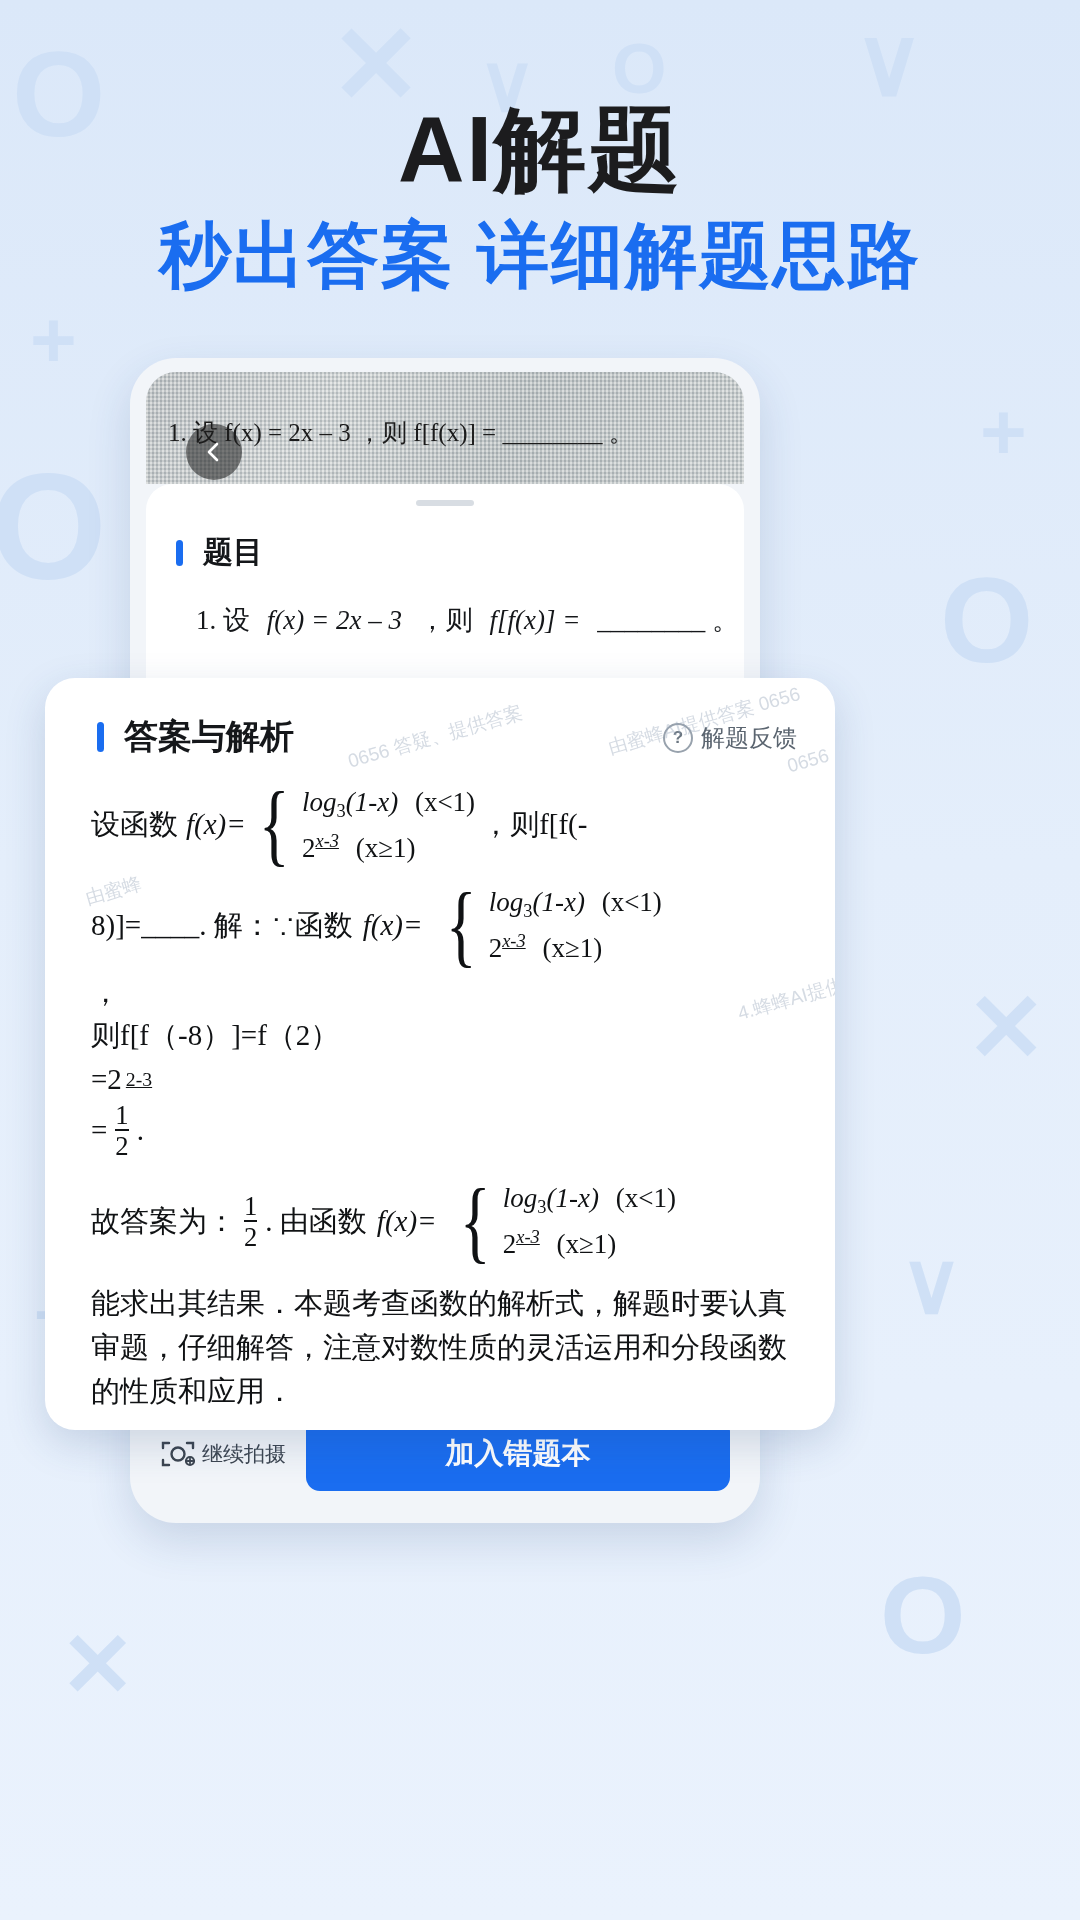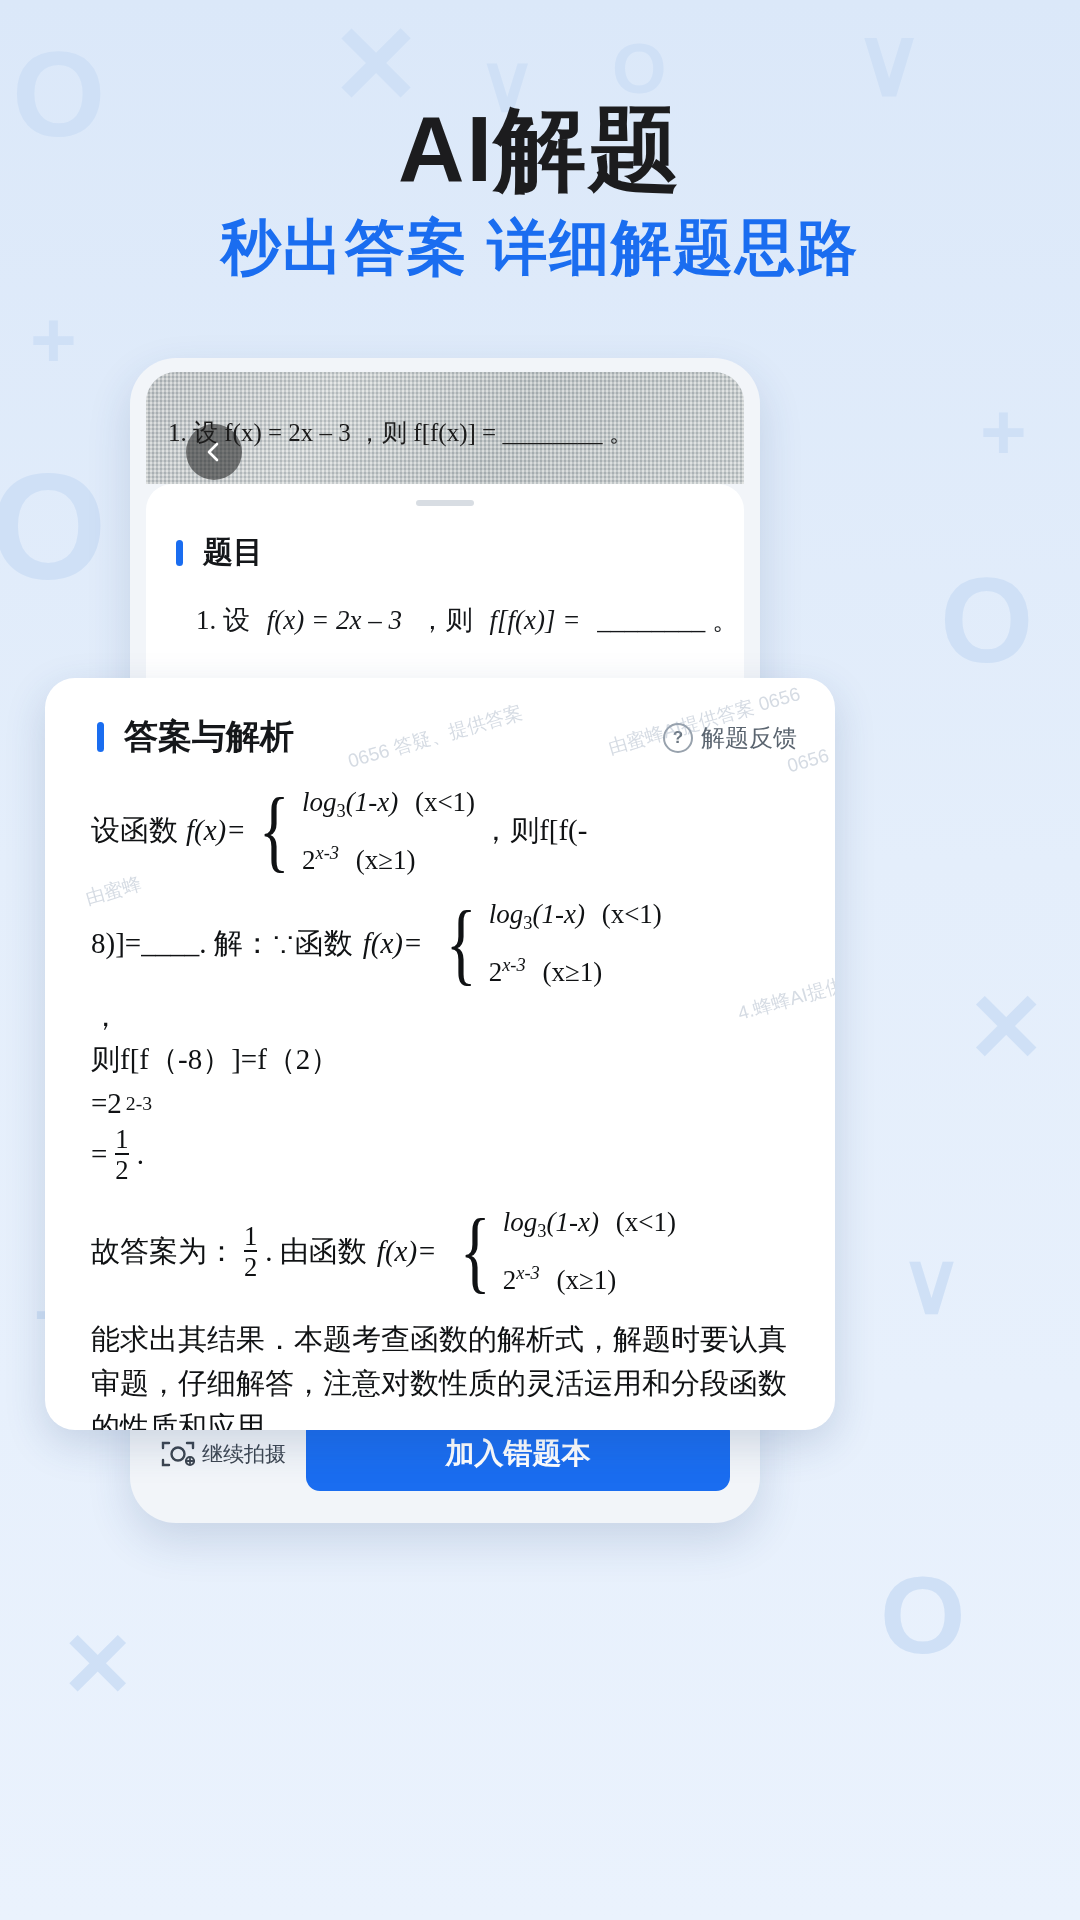--- a/index.html
+++ b/index.html
@@ -41,21 +41,21 @@
     font-weight: 700;
     color: #1c1c1e;
     letter-spacing: 2px;
   }
   .subhead {
     position: absolute;
     top: 208px;
     left: 0;
     width: 100%;
     text-align: center;
-    font-size: 60px;
+    font-size: 72px;
     font-weight: 700;
     color: #1a6df0;
     letter-spacing: 2px;
   }
 
   
   .phone {
     position: absolute;
     left: 130px;
     top: 358px;
@@ -217,24 +217,24 @@
     font-size: 92px;
     line-height: 0.8;
     font-weight: 300;
     margin-right: 6px;
     transform: scaleX(0.7);
     display: inline-block;
   }
   .piece-lines {
     display: flex;
     flex-direction: column;
-    gap: 14px;
+    gap: 2px;
     font-size: 27px;
   }
-  .sup { font-size: 0.68em; vertical-align: super; }
+  .sup { font-size: 0.68em; vertical-align: super; text-decoration: underline; }
   .sub { font-size: 0.68em; vertical-align: sub; }
   .frac {
     display: inline-flex;
     flex-direction: column;
     align-items: center;
     vertical-align: middle;
     margin: 0 8px;
     line-height: 1.05;
     font-size: 0.92em;
   }

